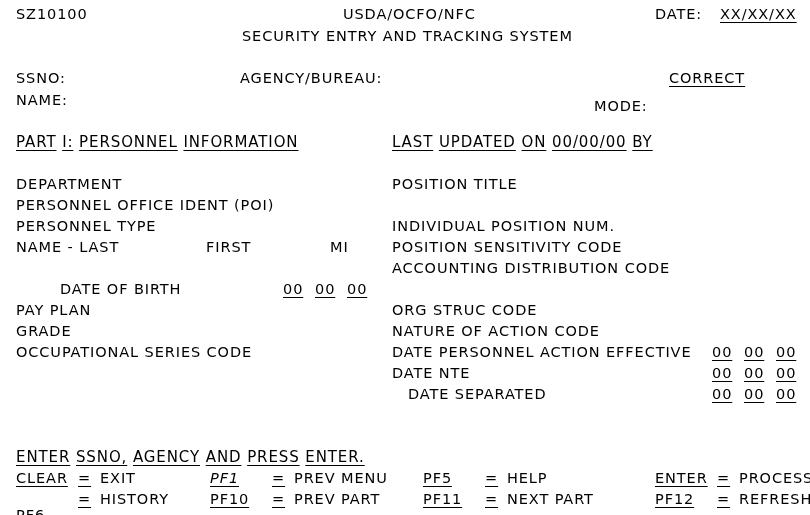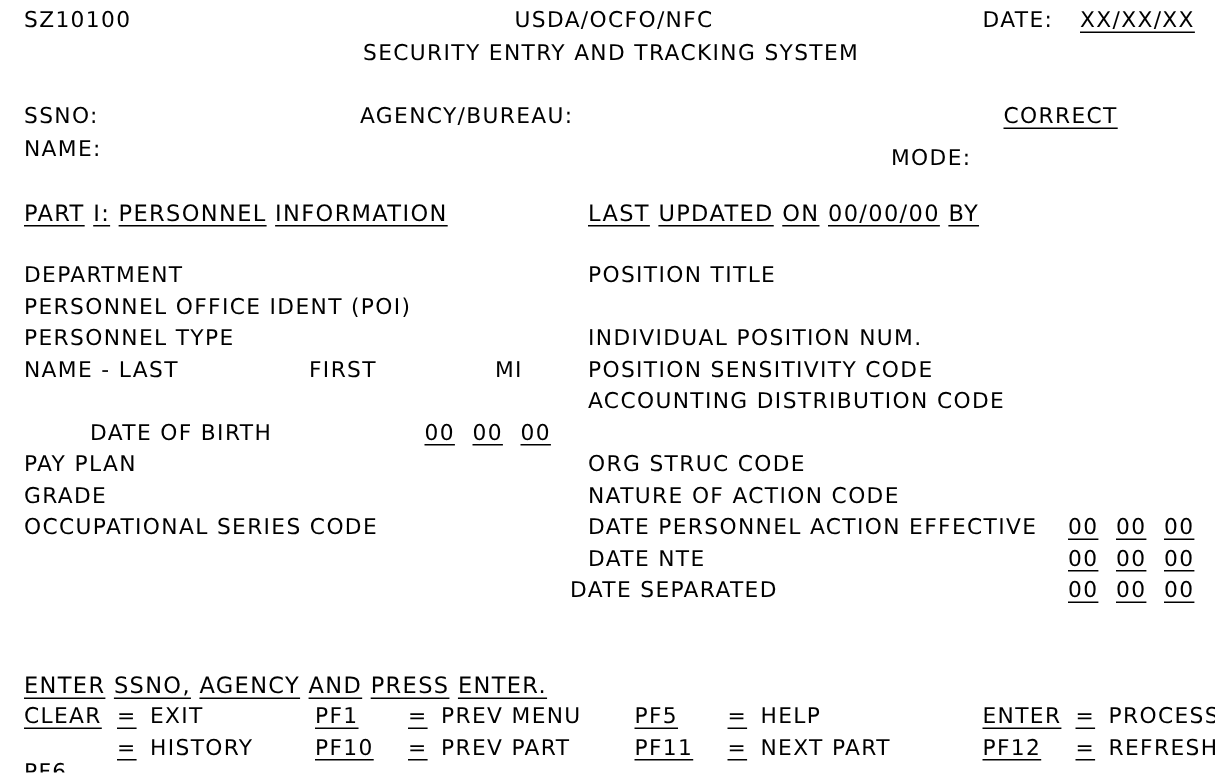--- a/index.html
+++ b/index.html
@@ -109,32 +109,32 @@
   <div class="t" style="left:392px; top:344px;">DATE PERSONNEL ACTION EFFECTIVE</div>
   <div class="t u" style="left:712px; top:344px;">00</div>
   <div class="t u" style="left:744px; top:344px;">00</div>
   <div class="t u" style="left:776px; top:344px;">00</div>
 
   <div class="t" style="left:392px; top:365px;">DATE NTE</div>
   <div class="t u" style="left:712px; top:365px;">00</div>
   <div class="t u" style="left:744px; top:365px;">00</div>
   <div class="t u" style="left:776px; top:365px;">00</div>
 
-  <div class="t" style="left:380px; top:386px;">DATE SEPARATED</div>
+  <div class="t" style="left:408px; top:386px;">DATE SEPARATED</div>
   <div class="t u" style="left:712px; top:386px;">00</div>
   <div class="t u" style="left:744px; top:386px;">00</div>
   <div class="t u" style="left:776px; top:386px;">00</div>
 
   <div class="wgroup" style="left:16px; top:449px;"><span class="w">ENTER</span><span class="g"> </span><span class="w">SSNO,</span><span class="g"> </span><span class="w">AGENCY</span><span class="g"> </span><span class="w">AND</span><span class="g"> </span><span class="w">PRESS</span><span class="g"> </span><span class="w">ENTER.</span></div>
 
   <div id="fkeys">
       <div class="t u" style="left: 16px; top: 470px;">CLEAR</div>
       <div class="t u" style="left: 78px; top: 470px;">=</div>
       <div class="t" style="left: 100px; top: 470px;">EXIT</div>
-      <div class="t u" style="left: 210px; top: 470px;">PF1</div>
+      <div class="t u" style="left: 210px; top: 470px; font-style: italic;">PF1</div>
       <div class="t u" style="left: 272px; top: 470px;">=</div>
       <div class="t" style="left: 294px; top: 470px;">PREV MENU</div>
       <div class="t u" style="left: 423px; top: 470px;">PF5</div>
       <div class="t u" style="left: 485px; top: 470px;">=</div>
       <div class="t" style="left: 507px; top: 470px;">HELP</div>
       <div class="t u" style="left: 655px; top: 470px;">ENTER</div>
       <div class="t u" style="left: 717px; top: 470px;">=</div>
       <div class="t" style="left: 739px; top: 470px;">PROCESS</div>
       <div class="t u" style="left: 16px; top: 507px;">PF6</div>
       <div class="t u" style="left: 78px; top: 491px;">=</div>

